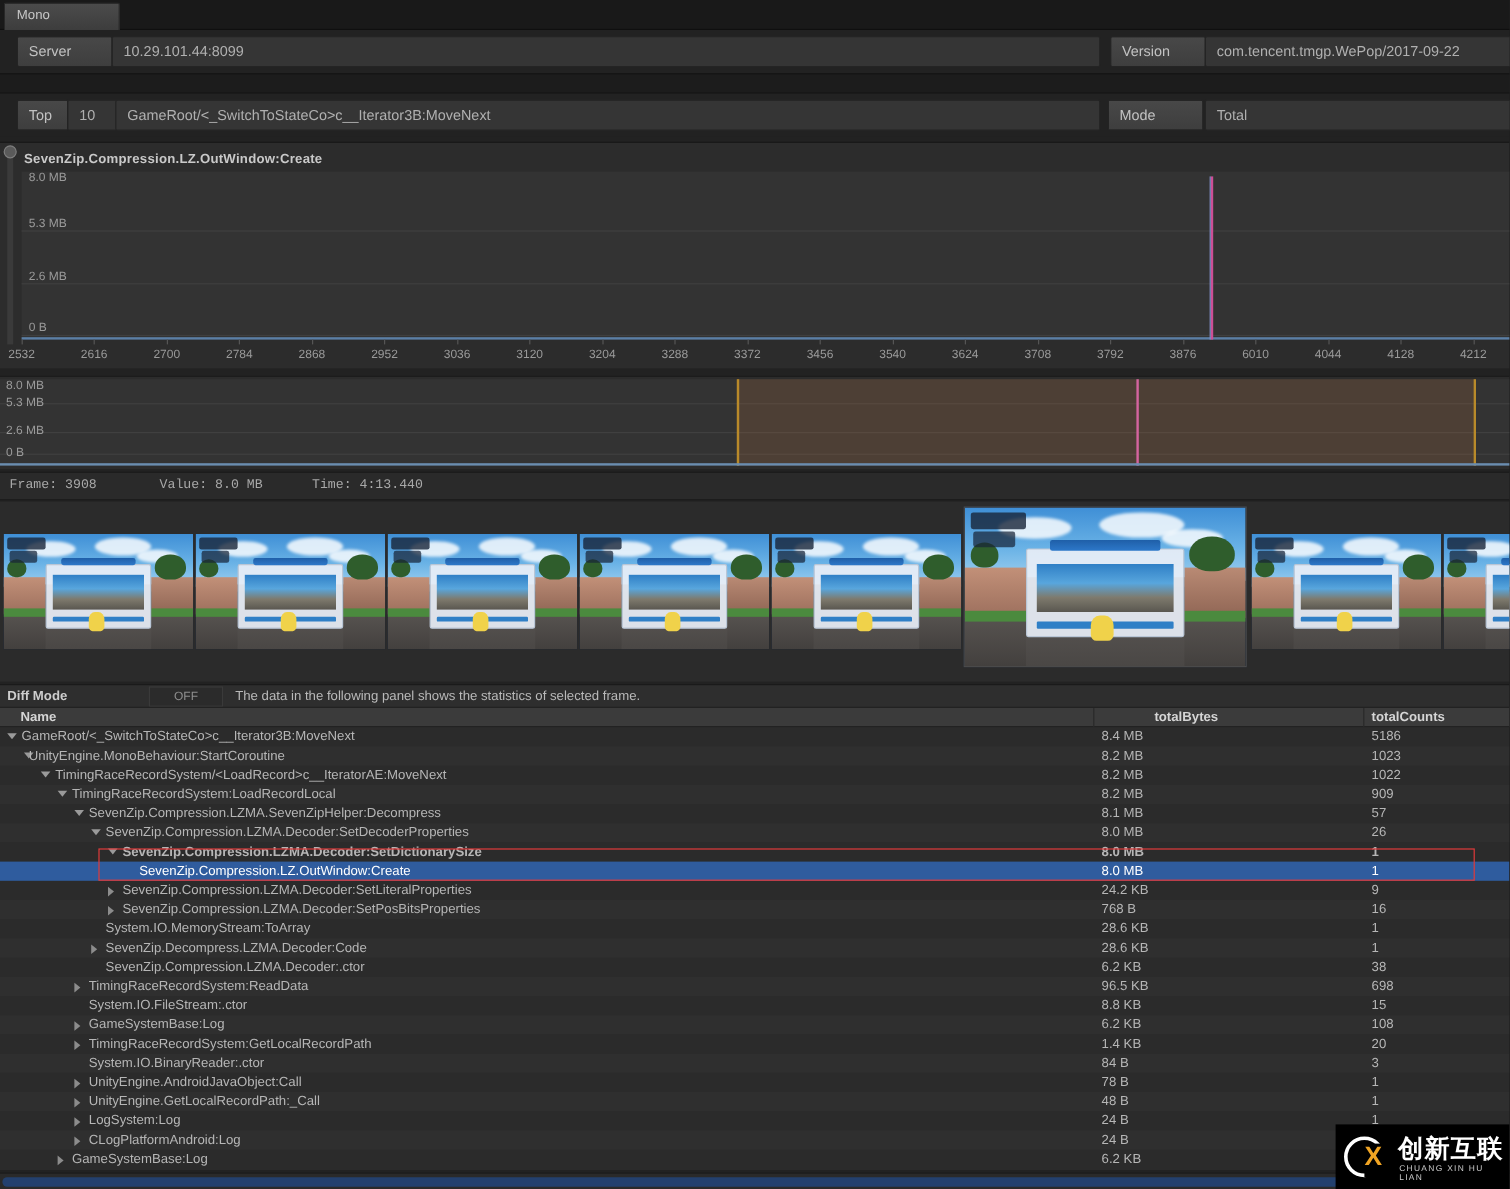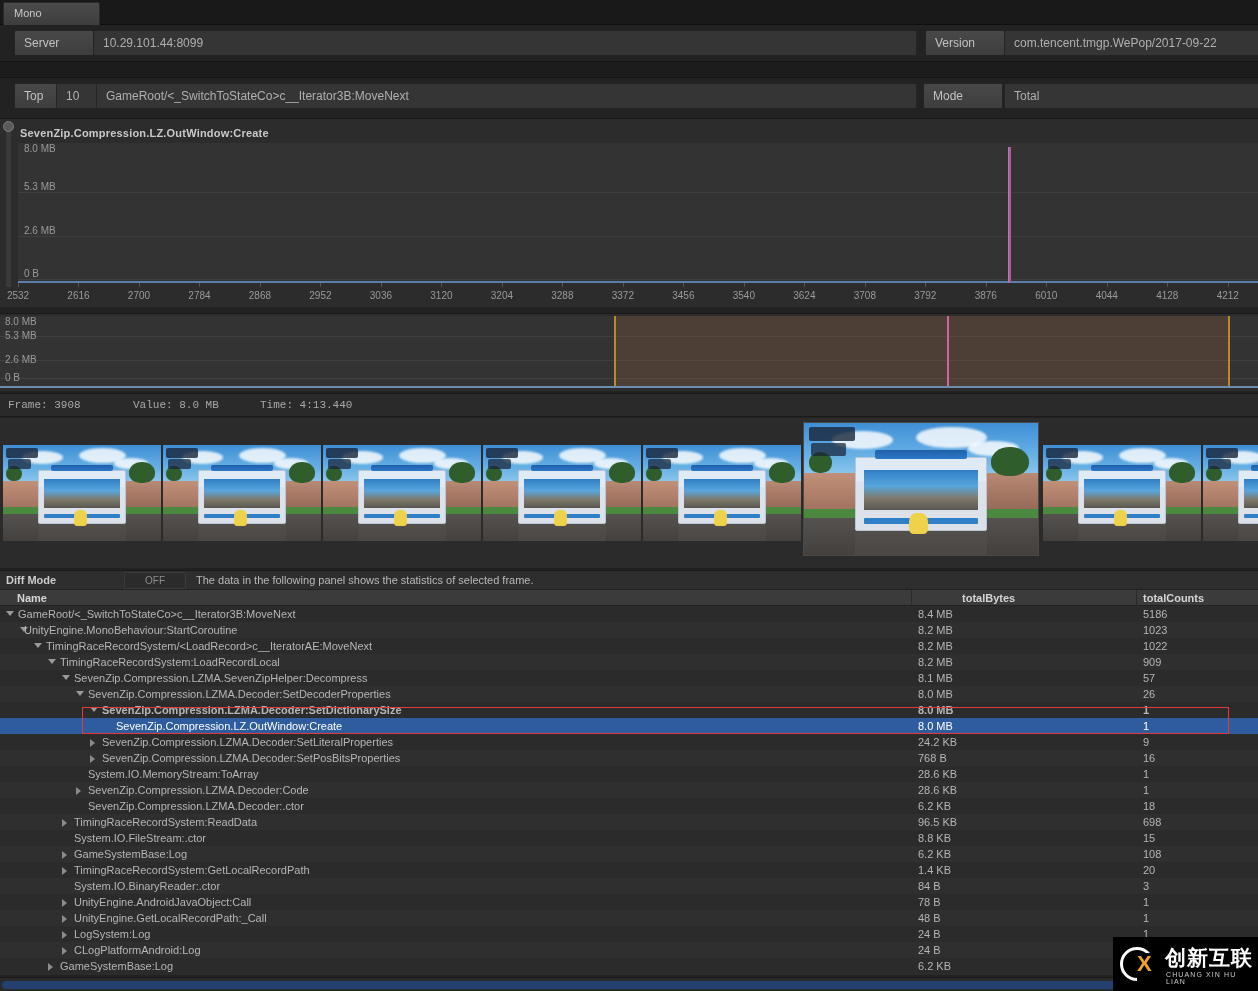--- a/index.html
+++ b/index.html
@@ -841,28 +841,28 @@
         <div class="rbytes">768 B</div>
         <div class="rcounts">16</div>
       </div>
       <div class="row" style="top: 160px;">
         <div class="rname" style="left: 88px;">System.IO.MemoryStream:ToArray</div>
         <div class="rbytes">28.6 KB</div>
         <div class="rcounts">1</div>
       </div>
       <div class="row alt" style="top: 176px;">
         <div class="tri tri-right" style="left: 76px;"></div>
-        <div class="rname" style="left: 88px;">SevenZip.Compression.LZMA.Decoder:Code</div>
+        <div class="rname" style="left: 88px;">SevenZip.Decompress.LZMA.Decoder:Code</div>
         <div class="rbytes">28.6 KB</div>
         <div class="rcounts">1</div>
       </div>
       <div class="row" style="top: 192px;">
         <div class="rname" style="left: 88px;">SevenZip.Compression.LZMA.Decoder:.ctor</div>
         <div class="rbytes">6.2 KB</div>
-        <div class="rcounts">18</div>
+        <div class="rcounts">38</div>
       </div>
       <div class="row alt" style="top: 208px;">
         <div class="tri tri-right" style="left: 62px;"></div>
         <div class="rname" style="left: 74px;">TimingRaceRecordSystem:ReadData</div>
         <div class="rbytes">96.5 KB</div>
         <div class="rcounts">698</div>
       </div>
       <div class="row" style="top: 224px;">
         <div class="rname" style="left: 74px;">System.IO.FileStream:.ctor</div>
         <div class="rbytes">8.8 KB</div>

